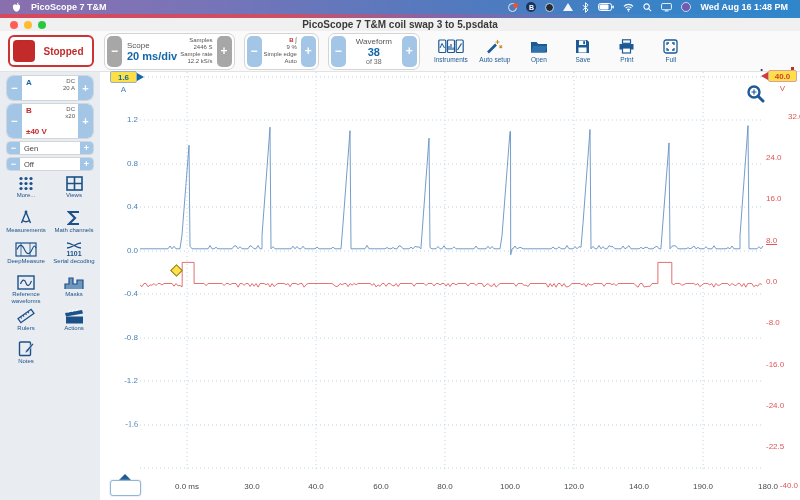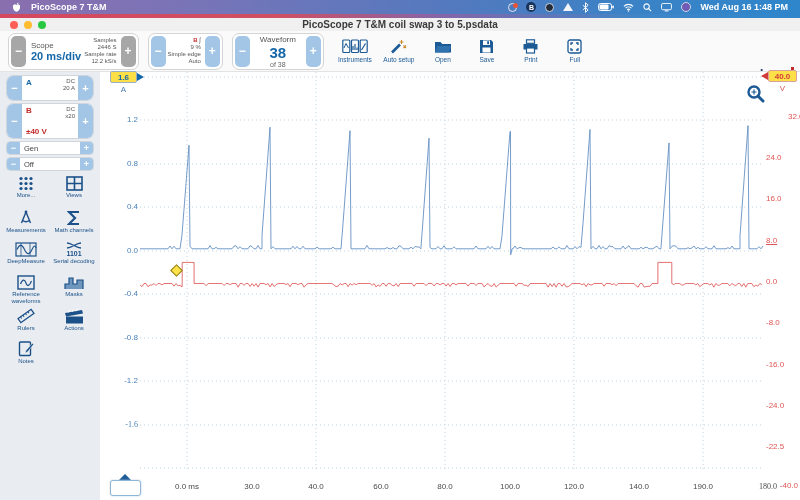--- a/index.html
+++ b/index.html
@@ -44,21 +44,21 @@
   .pm { width:15px; margin:2px; border-radius:5px; color:#fff; font-size:12px; font-weight:bold;
     display:flex; align-items:center; justify-content:center; cursor:pointer; }
   .pm-gray{ background:#a7a7a7; } .pm-blue{ background:#a3c6e6; }
   .panel-main { display:flex; flex-direction:column; justify-content:center; padding:1px 3px; min-width:50px; }
   .panel-cap { font-size:8px; color:#555; }
   .panel-val { font-size:11px; color:#1467a8; font-weight:bold; }
   .panel-side { display:flex; flex-direction:column; justify-content:center; text-align:right; padding-right:2px; }
   .panel-side span { font-size:6px; line-height:7px; color:#555; white-space:nowrap; }
   .trig-src { color:#c32b2b; font-weight:bold; }
   .wf-center { display:flex; flex-direction:column; align-items:center; justify-content:center; min-width:52px; }
-  .wf-center .panel-val{ font-size:15px; }
+  .wf-center .panel-val{ font-size:11px; }
   .wf-of { font-size:7px; color:#666; }
   .tool-btn { width:40px; display:flex; flex-direction:column; align-items:center; margin:0 2px; cursor:pointer; }
   .tool-btn svg { display:block; }
   .tool-btn .tb-lbl { font-size:6.5px; color:#1c5a96; margin-top:2px; white-space:nowrap; }
   .logo { position:absolute; right:10px; top:36px; width:72px; text-align:right; }
   .logo-brand { font-family:"DejaVu Serif", serif; font-size:19px; line-height:18px; color:#16395f; letter-spacing:1px; position:relative; }
   .logo-brand::after { content:""; position:absolute; right:-4px; top:0; width:3px; height:3px; background:#c32b2b; }
   .logo-swoosh { height:7px; background:repeating-linear-gradient(-35deg,transparent 0 2px,#c3d9ea 2px 3px); margin-top:1px; }
   .logo-sub { font-size:6px; color:#8b9aa6; margin-top:1px; }
 
@@ -163,20 +163,24 @@
   <div class="titlebar">
     <div class="tb-title">PicoScope 7 T&amp;M coil swap 3 to 5.psdata</div>
     <div class="lights">
       <span class="light l-red"></span>
       <span class="light l-yel"></span>
       <span class="light l-grn"></span>
     </div>
   </div>
 
   <div class="toolbar">
+    <div class="btn-stopped">
+      <span class="stop-square"></span>
+      <span class="stopped-lbl">Stopped</span>
+    </div>
 
     <div class="panel">
       <div class="pm pm-gray">−</div>
       <div class="panel-main">
         <span class="panel-cap">Scope</span>
         <span class="panel-val">20 ms/div</span>
       </div>
       <div class="panel-side">
         <span>Samples</span>
         <span>2446 S</span>
@@ -461,17 +465,17 @@
     <div id="x-labels">
         <div class="axl axl-x" style="left: 65px; top: 410px;">0.0 ms</div>
         <div class="axl axl-x" style="left: 130px; top: 410px;">30.0</div>
         <div class="axl axl-x" style="left: 194px; top: 410px;">40.0</div>
         <div class="axl axl-x" style="left: 259px; top: 410px;">60.0</div>
         <div class="axl axl-x" style="left: 323px; top: 410px;">80.0</div>
         <div class="axl axl-x" style="left: 388px; top: 410px;">100.0</div>
         <div class="axl axl-x" style="left: 452px; top: 410px;">120.0</div>
         <div class="axl axl-x" style="left: 517px; top: 410px;">140.0</div>
         <div class="axl axl-x" style="left: 581px; top: 410px;">190.0</div>
-        <div class="axl axl-x" style="left: 646px; top: 410px; font-family: Liberation Serif, serif;">180.0</div>
+        <div class="axl axl-x" style="left: 646px; top: 410px;">180.0</div>
       </div>
   </div>
 
 </div>
 
 </body></html>

